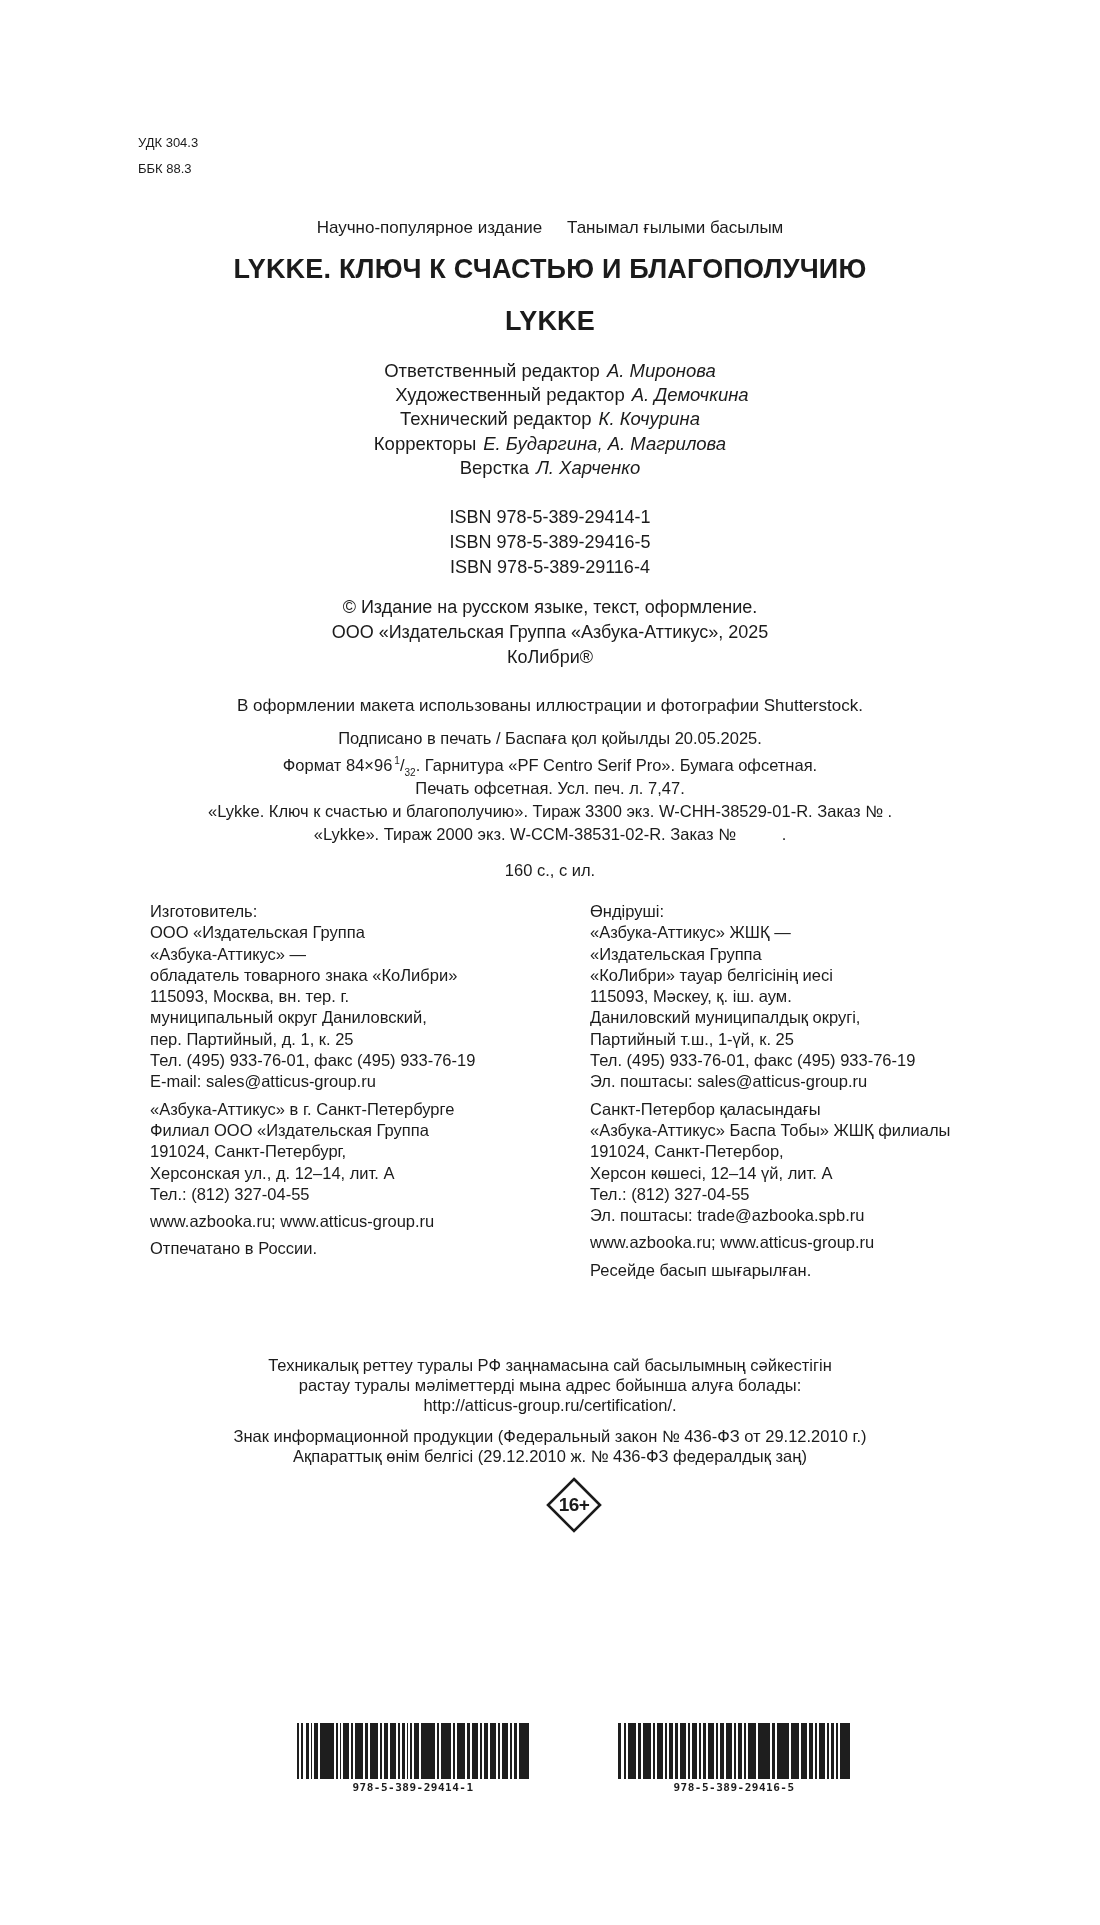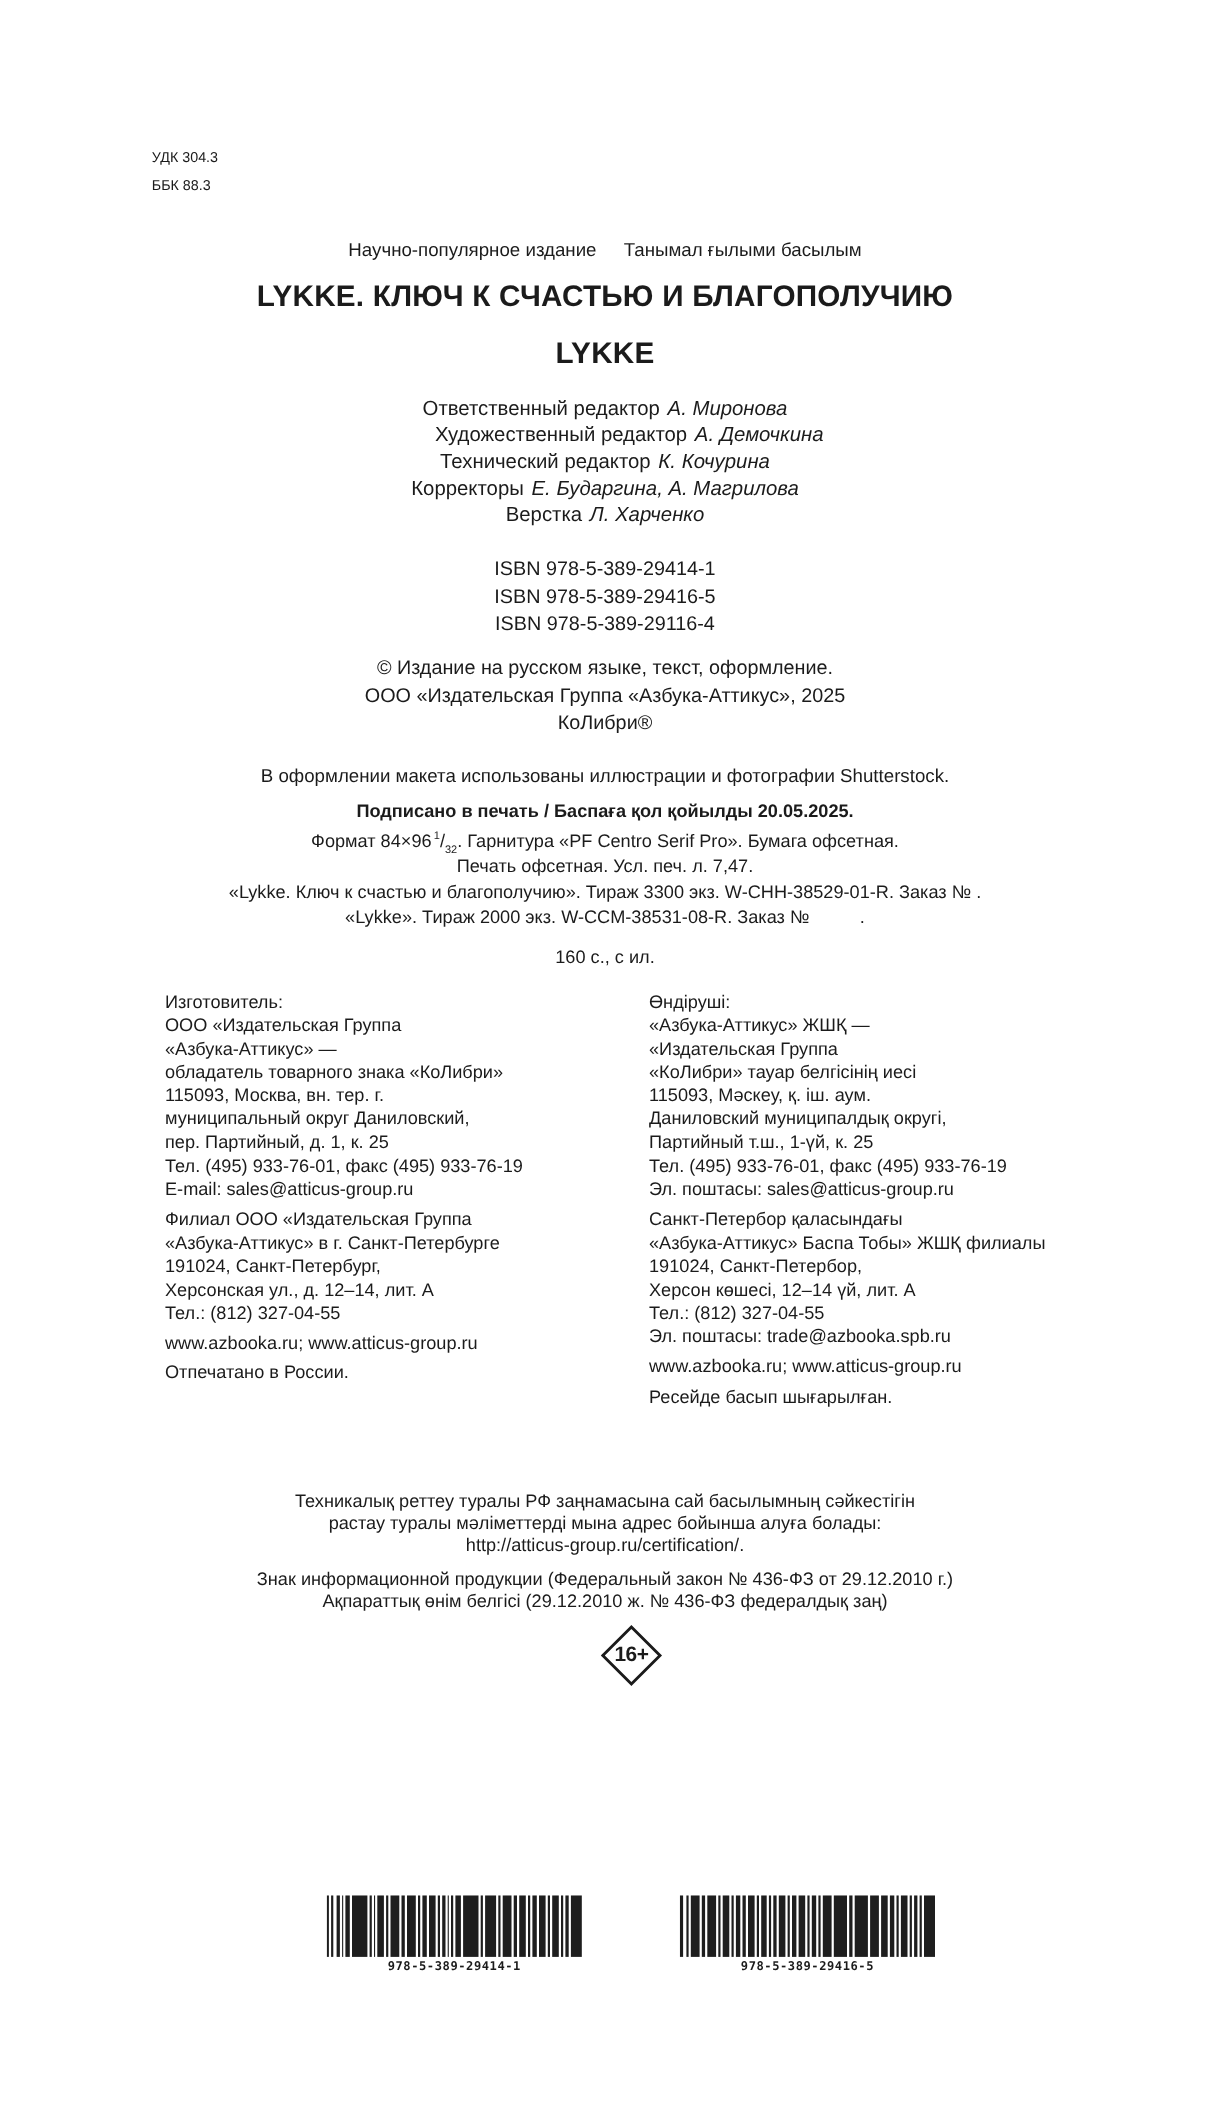--- a/index.html
+++ b/index.html
@@ -62,42 +62,42 @@
 <div class="abs center line t18" style="top:508px;">ISBN 978-5-389-29414-1</div>
 <div class="abs center line t18" style="top:533px;">ISBN 978-5-389-29416-5</div>
 <div class="abs center line t18" style="top:558px;">ISBN 978-5-389-29116-4</div>
 
 <div class="abs center line t18" style="top:598px;">© Издание на русском языке, текст, оформление.</div>
 <div class="abs center line t18" style="top:623px;">ООО «Издательская Группа «Азбука-Аттикус», 2025</div>
 <div class="abs center line t18" style="top:648px;">КоЛибри®</div>
 
 <div class="abs center line t17" style="top:697px;">В оформлении макета использованы иллюстрации и фотографии Shutterstock.</div>
 
-<div class="abs center line t165" style="top:730px;font-weight:bold;">Подписано в печать / Баспаға қол қойылды 20.05.2025.</div>
+<div class="abs center line t165" style="top:730px;">Подписано в печать / Баспаға қол қойылды 20.05.2025.</div>
 <div class="abs center line t165" style="top:756px;">
   <span>Формат 84×96</span><span class="sup">1</span><span>/</span><span class="sub">32</span><span>. Гарнитура «PF Centro Serif Pro». Бумага офсетная.</span>
 </div>
 <div class="abs center line t165" style="top:780px;">Печать офсетная. Усл. печ. л. 7,47.</div>
 <div class="abs center line t165" style="top:803px;">«Lykke. Ключ к счастью и благополучию». Тираж 3300 экз. W-CHH-38529-01-R. Заказ №          .</div>
-<div class="abs center line t165" style="top:826px;white-space:pre;">«Lykke». Тираж 2000 экз. W-CCM-38531-08-R. Заказ №          .</div>
+<div class="abs center line t165" style="top:826px;white-space:pre;">«Lykke». Тираж 2000 экз. W-CCM-38531-02-R. Заказ №          .</div>
 <div class="abs center line t165" style="top:862px;">160 с., с ил.</div>
 
 <div class="abs col-left" style="top:901px;">
   <div class="col-line">Изготовитель:</div>
   <div class="col-line">ООО «Издательская Группа</div>
   <div class="col-line">«Азбука-Аттикус» —</div>
   <div class="col-line">обладатель товарного знака «КоЛибри»</div>
   <div class="col-line">115093, Москва, вн. тер. г.</div>
   <div class="col-line">муниципальный округ Даниловский,</div>
   <div class="col-line">пер. Партийный, д. 1, к. 25</div>
   <div class="col-line">Тел. (495) 933-76-01, факс (495) 933-76-19</div>
   <div class="col-line">E-mail: sales@atticus-group.ru</div>
   <div class="gap"></div>
+  <div class="col-line">«Азбука-Аттикус» в г. Санкт-Петербурге</div>
   <div class="col-line">Филиал ООО «Издательская Группа</div>
-  <div class="col-line">«Азбука-Аттикус» в г. Санкт-Петербурге</div>
   <div class="col-line">191024, Санкт-Петербург,</div>
   <div class="col-line">Херсонская ул., д. 12–14, лит. А</div>
   <div class="col-line">Тел.: (812) 327-04-55</div>
   <div class="gap"></div>
   <div class="col-line">www.azbooka.ru; www.atticus-group.ru</div>
   <div class="gap"></div>
   <div class="col-line">Отпечатано в России.</div>
 </div>
 
 <div class="abs col-right" style="top:901px;">

